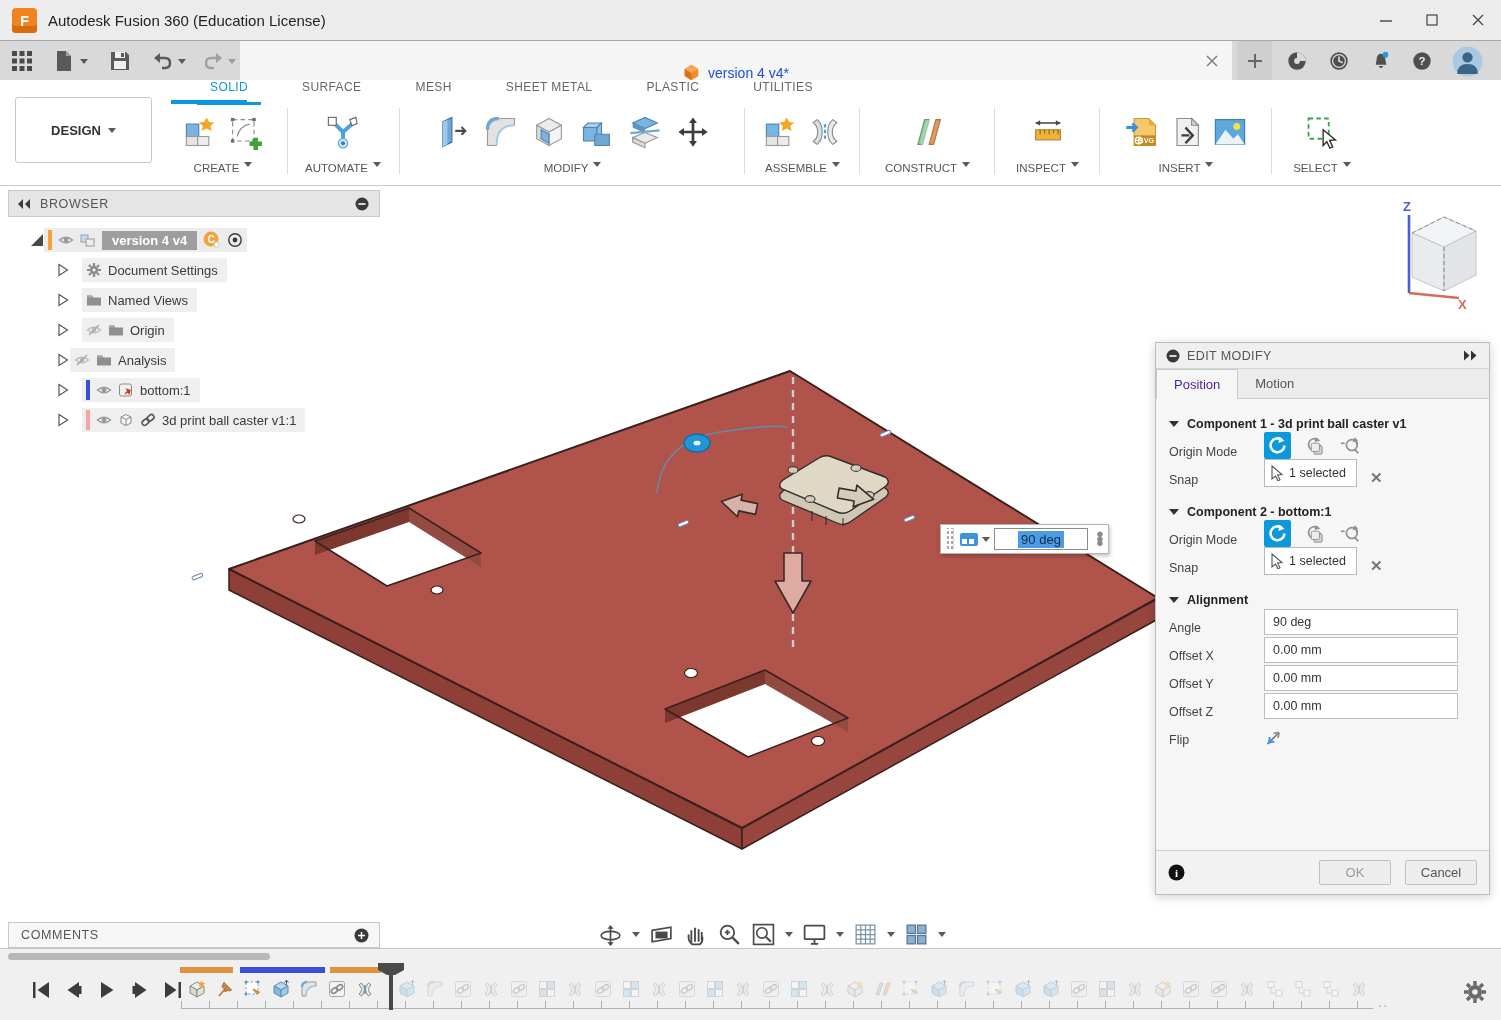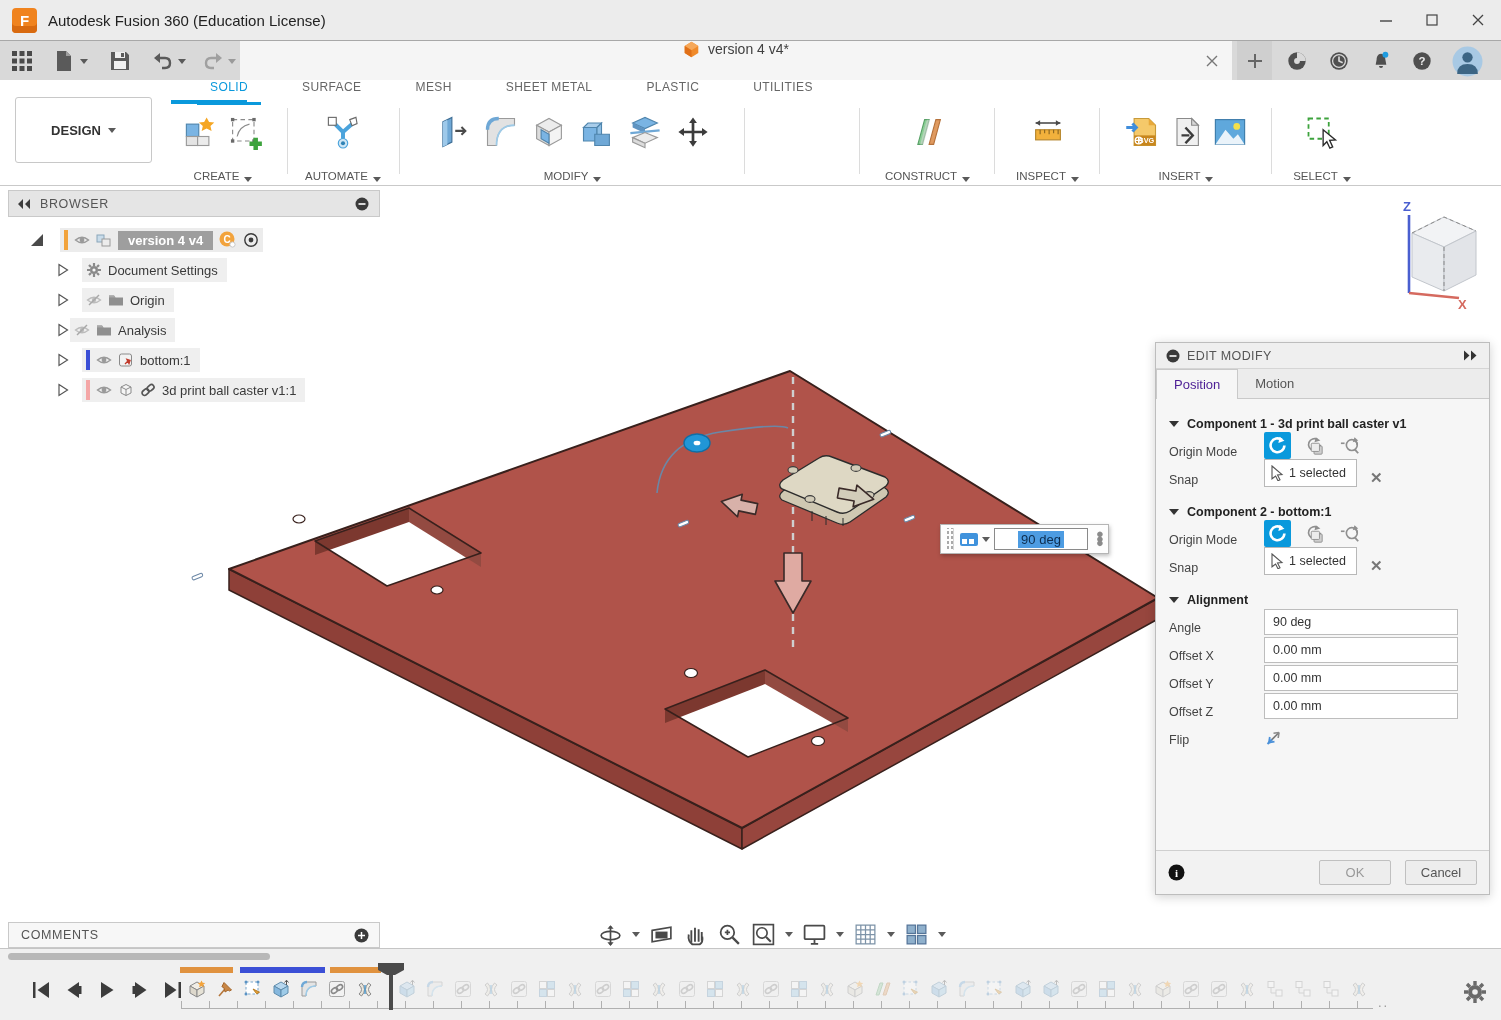--- a/index.html
+++ b/index.html
@@ -11,33 +11,33 @@
   #titlebar{left:0;top:0;width:1501px;height:40px;background:#ececec;display:flex;align-items:center;z-index:10}
   #fusion-logo{width:25px;height:25px;margin-left:12px;background:#f0831e;border-radius:4px;color:#fff;font-weight:bold;font-size:15px;display:flex;align-items:center;justify-content:center;box-shadow:inset 0 -7px 0 #d86a10}
   #title-text{margin-left:11px;font-size:15px;color:#222}
   .wbtn{width:46px;height:40px;display:flex;align-items:center;justify-content:center}
   #win-controls{position:absolute;right:0;top:0;display:flex}
   
   #qat{left:0;top:40px;width:1501px;height:40px;background:#d9d9d9;border-top:1px solid #a8a8a8;z-index:10}
   .qicon{position:absolute;top:8px;width:24px;height:24px}
   .caret{width:0;height:0;border-left:4px solid transparent;border-right:4px solid transparent;border-top:5px solid #5a5a5a;display:inline-block}
   .caret.lite{border-top-color:#9a9a9a}
-  #doc-tab{position:absolute;left:240px;top:0;width:992px;height:40px;background:#f5f5f5;display:flex;align-items:flex-start;justify-content:center;font-size:14px;color:#404040}
+  #doc-tab{position:absolute;left:240px;top:0;width:992px;height:40px;background:#f5f5f5;display:flex;align-items:flex-end;justify-content:center;font-size:14px;color:#1d4ed8}
   #tab-plus{position:absolute;left:1237px;top:0;width:35px;height:40px;background:#cfcfcf;display:flex;align-items:center;justify-content:center}
   .tricon{position:absolute;top:9px;width:22px;height:22px}
   
   #ribbon{left:0;top:80px;width:1501px;height:106px;background:#fff;border-bottom:1px solid #c9c9c9;z-index:10}
   #ribbon-tabs{position:absolute;left:183px;top:0;height:25px;display:flex;align-items:center}
   .rtab{padding:0 27px;font-size:12px;color:#666;letter-spacing:.4px;height:25px;display:flex;align-items:flex-start;position:relative}
   .rtab.active{color:#0a99dc}
   .rtab.active:after{content:"";position:absolute;left:14px;right:14px;bottom:0;height:3px;background:#0a99dc}
   #design-btn{position:absolute;left:15px;top:17px;width:137px;height:66px;background:#fff;border:1px solid #c8c8c8;border-radius:3px;display:flex;align-items:center;justify-content:center;gap:7px;font-size:13px;font-weight:bold;color:#333}
   .rgroup{position:absolute;top:22px;height:80px;display:flex;flex-direction:column;align-items:center}
   .rgroup .icons{flex:1;display:flex;align-items:center;justify-content:center;gap:8px}
-  .rgroup .glabel{height:20px;font-size:11.5px;color:#555;display:flex;align-items:flex-end;gap:5px}
+  .rgroup .glabel{height:20px;font-size:11.5px;color:#555;display:flex;align-items:flex-start;gap:5px}
   .gsep{position:absolute;top:28px;height:66px;width:1px;background:#dcdcdc}
   .ic{width:36px;height:36px}
   #create-activebar{position:absolute;left:171px;top:20px;width:76px;height:4px;background:#0a99dc}
   
   #browser-head{left:8px;top:190px;width:372px;height:27px;background:#e5e5e5;border:1px solid #c9c9c9;display:flex;align-items:center;z-index:3}
   #browser-head .bt{font-size:12.5px;color:#555;letter-spacing:.6px;margin-left:8px}
   #browser-tree{left:8px;top:222px;width:372px;z-index:3}
   .brow{height:24px;margin-top:6px;display:flex;align-items:center}
   .chip{display:flex;align-items:center;height:24px;background:#efefef;padding:0 9px 0 4px;gap:6px;font-size:13px;color:#3a3a3a}
   .vbar{width:4px;height:20px}
@@ -377,20 +377,39 @@
             <path d="M16 7 V25 M7 16 H25" stroke="#3c3c3c" stroke-width="2.4"></path>
           </svg>
       </div>
       <div class="glabel">
           <span>MODIFY</span>
           <span class="caret"></span>
         </div>
     </div>
     <div class="gsep" style="left:744px"></div>
 
+    <div class="rgroup" style="left:749px;width:107px">
+      <div class="icons">
+        <svg class="ic" viewBox="0 0 32 32">
+            <rect x="3" y="9" width="11" height="11" fill="#7ab4e3" stroke="#4f85ad"></rect>
+            <rect x="3" y="20" width="10" height="8" fill="#e4e4e4" stroke="#9a9a9a"></rect>
+            <rect x="13" y="20" width="10" height="8" fill="#ececec" stroke="#9a9a9a"></rect>
+            <path d="M21 3 l2.2 4.2 4.6.4 -3.4 3 1 4.6 -4.4-2.4 -4.4 2.4 1-4.6 -3.4-3 4.6-.4z" fill="#f5a623"></path>
+          </svg>
+        <svg class="ic" viewBox="0 0 32 32">
+            <path d="M9 5 Q13.5 8.5 13.5 16 Q13.5 23.5 9 27 L5.5 24.5 Q9.5 21.5 9.5 16 Q9.5 10.5 5.5 7.5Z" fill="#dedede" stroke="#8a8a8a"></path>
+            <path d="M23 5 Q18.5 8.5 18.5 16 Q18.5 23.5 23 27 L26.5 24.5 Q22.5 21.5 22.5 16 Q22.5 10.5 26.5 7.5Z" fill="#ececec" stroke="#8a8a8a"></path>
+            <path d="M16 9 V23" stroke="#4aa3dc" stroke-width="2" stroke-dasharray="3 2"></path>
+          </svg>
+      </div>
+      <div class="glabel">
+          <span>ASSEMBLE</span>
+          <span class="caret"></span>
+        </div>
+    </div>
     <div class="gsep" style="left:859px"></div>
 
     <div class="rgroup" style="left:864px;width:127px">
       <div class="icons">
         <svg class="ic" viewBox="0 0 32 32">
             <path d="M7 27 L13 5 H17 L11 27Z" fill="#8ccf96" stroke="#57a066"></path>
             <path d="M12 27 L18 5 H15 L9 27Z" fill="#d9d9d9" opacity=".55"></path>
             <path d="M17 27 L23 5 H27 L21 27Z" fill="#e09a5f" stroke="#b5723c"></path>
           </svg>
       </div>
@@ -470,21 +489,21 @@
         <path d="M3.5 7 H10.5" stroke="#fff" stroke-width="1.6"></path>
       </svg>
   </div>
 
   <div id="browser-tree" class="abs">
 
     <div class="brow" style="padding-left:22px">
       <svg class="tri-exp" viewBox="0 0 14 14">
           <path d="M1 13 H13 V1Z" fill="#4a4a4a"></path>
         </svg>
-      <div class="chip" style="margin-left:16px;background:#ececec;padding-right:4px">
+      <div class="chip" style="margin-left:0;background:#ececec;padding-right:4px">
         <div class="vbar" style="background:#f2a33c"></div>
         <svg class="mini" viewBox="0 0 16 16">
             <path d="M1.5 8 Q8 2.5 14.5 8 Q8 13.5 1.5 8Z" fill="none" stroke="#9a9a9a" stroke-width="1.5"></path>
             <circle cx="8" cy="8" r="2.4" fill="#9a9a9a"></circle>
           </svg>
         <svg class="mini" viewBox="0 0 16 16">
             <rect x="1" y="3" width="7" height="7" fill="#c9dcea" stroke="#8aa6ba"></rect>
             <rect x="6" y="7" width="8" height="7" fill="#ececec" stroke="#9a9a9a"></rect>
           </svg>
         <span id="root-label">version 4 v4</span>
@@ -507,20 +526,32 @@
       <div class="chip" style="margin-left:12px">
         <svg class="mini" viewBox="0 0 16 16">
             <path d="M8 1 V4 M8 12 V15 M1 8 H4 M12 8 H15 M3 3 L5 5 M11 11 L13 13 M13 3 L11 5 M5 11 L3 13" stroke="#8a8a8a" stroke-width="2.2"></path>
             <circle cx="8" cy="8" r="4" fill="#8a8a8a"></circle>
             <circle cx="8" cy="8" r="1.6" fill="#f7f7f7"></circle>
           </svg>
         <span>Document Settings</span>
       </div>
     </div>
 
+    <div class="brow" style="padding-left:48px">
+      <svg class="tri-exp" viewBox="0 0 14 14">
+          <path d="M3 1.5 L11.5 7 L3 12.5Z" fill="#fff" stroke="#555" stroke-width="1.2"></path>
+        </svg>
+      <div class="chip" style="margin-left:12px">
+        <svg class="mini" viewBox="0 0 16 16">
+            <path d="M1 3.5 H6 L7.5 5.5 H15 V13.5 H1Z" fill="#8f8f8f"></path>
+            <path d="M1 3.5 H6 L7.5 5.5 H1Z" fill="#a8a8a8"></path>
+          </svg>
+        <span>Named Views</span>
+      </div>
+    </div>
 
     <div class="brow" style="padding-left:48px">
       <svg class="tri-exp" viewBox="0 0 14 14">
           <path d="M3 1.5 L11.5 7 L3 12.5Z" fill="#fff" stroke="#555" stroke-width="1.2"></path>
         </svg>
       <div class="chip" style="margin-left:12px">
         <svg class="mini" viewBox="0 0 16 16">
             <path d="M1.5 8 Q8 2.5 14.5 8 Q8 13.5 1.5 8Z" fill="none" stroke="#bcbcbc" stroke-width="1.4"></path>
             <circle cx="8" cy="8" r="2.2" fill="#bcbcbc"></circle>
             <path d="M3 13 L13 3" stroke="#a8a8a8" stroke-width="1.4"></path>

